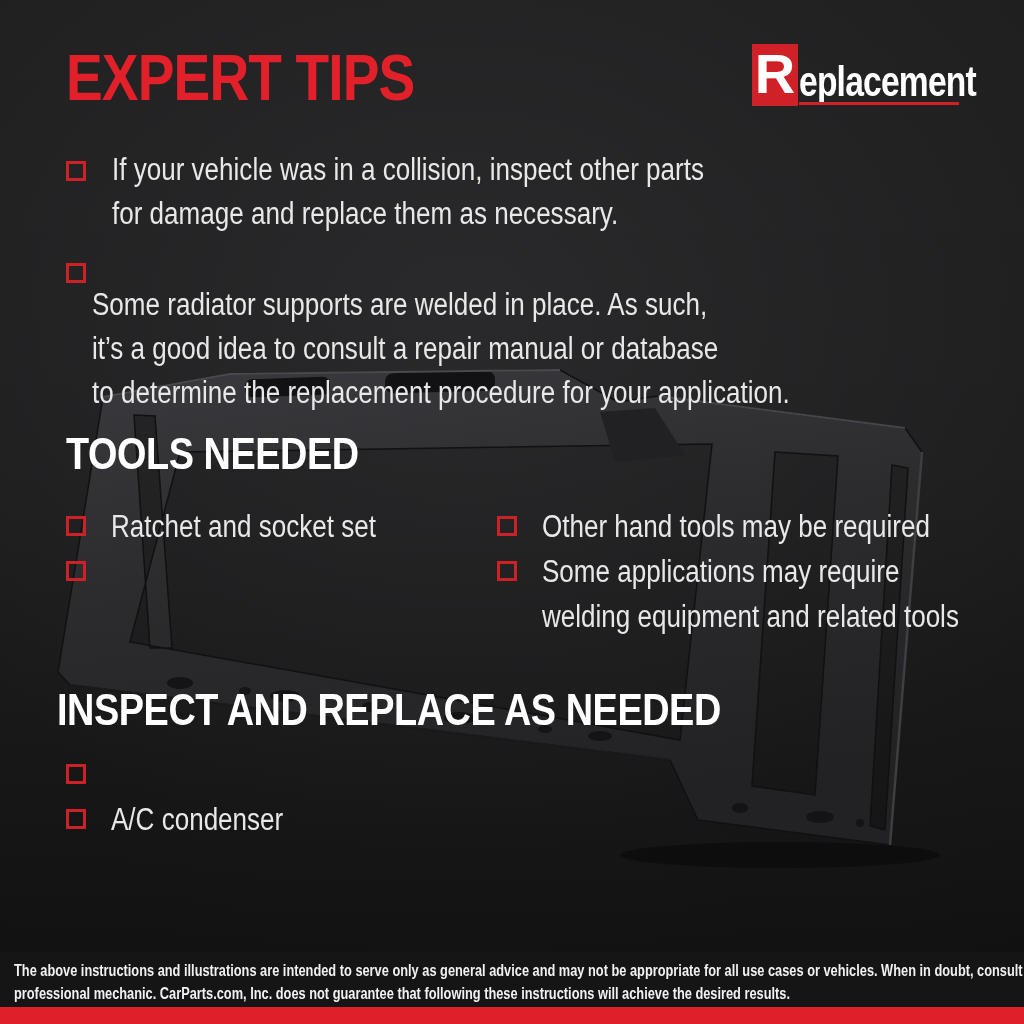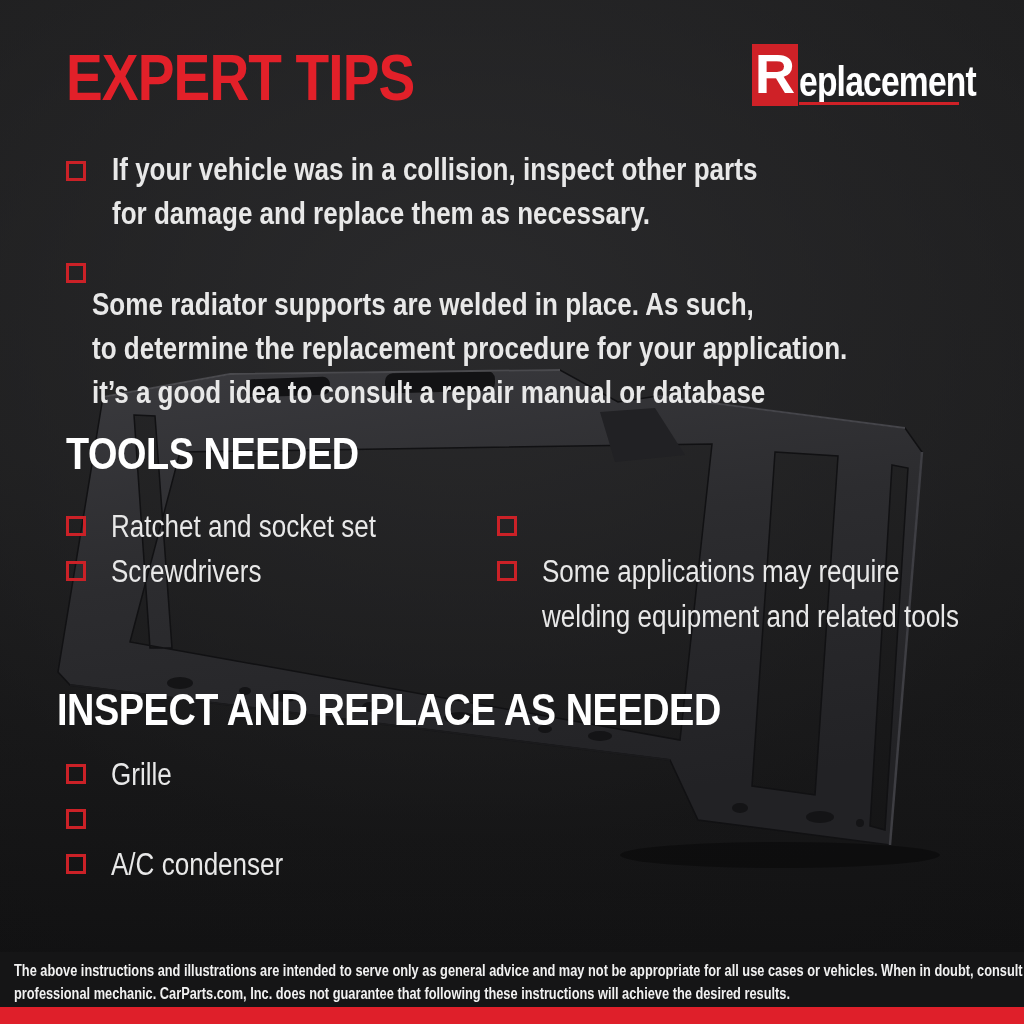--- a/index.html
+++ b/index.html
@@ -20,21 +20,21 @@
   .logo-r{position:absolute;left:0;top:0;width:46px;height:62px;background:var(--logo-red);
           color:#fff;font-weight:bold;font-size:56px;line-height:60px;text-align:center;}
   .logo-rest{position:absolute;left:47px;top:16px;color:#fff;font-weight:bold;font-size:42px;line-height:44px;
              transform:scaleX(.80);transform-origin:0 50%;white-space:nowrap;letter-spacing:-1px;}
   .logo-underline{position:absolute;left:47px;top:58px;width:160px;height:3px;background:var(--logo-red);}
 
   
   .sq{flex:0 0 auto;width:14px;height:14px;border:3px solid var(--bullet-red);}
   .sq.hidden{visibility:hidden;}
 
-  .tip{position:absolute;display:flex;font-weight:bold;}
+  .tip{position:absolute;display:flex;}
   .tip .sq{margin-top:13px;}
   .tip-text{margin-left:26px;font-size:31px;line-height:44px;color:var(--body-text);}
 
   .h2{position:absolute;margin:0;font-size:44px;line-height:1;font-weight:bold;color:#fff;letter-spacing:-0.5px;}
 
   .list{position:absolute;}
   .lrow{display:flex;height:45px;align-items:flex-start;}
   .lrow .sq{margin-top:8px;}
   .lrow .txt{margin-left:25px;font-size:31px;line-height:38px;color:var(--body-text);}
 
@@ -101,59 +101,55 @@
     <div class="tip-text">
       <div><span class="cond">If your vehicle was in a collision, inspect other parts</span></div>
       <div><span class="cond">for damage and replace them as necessary.</span></div>
     </div>
   </div>
 
   <div class="tip" style="left:66px;top:250px;flex-direction:column;">
     <span class="sq"></span>
     <div class="tip-text">
       <div><span class="cond">Some radiator supports are welded in place. As such,</span></div>
+      <div><span class="cond">it’s a good idea to consult a repair manual or database</span></div>
       <div><span class="cond">to determine the replacement procedure for your application.</span></div>
-      <div><span class="cond">it’s a good idea to consult a repair manual or database</span></div>
     </div>
   </div>
 
   <h2 class="h2" style="left:66px;top:432px;"><span class="cond-head">TOOLS NEEDED</span></h2>
 
   <div class="list" style="left:66px;top:508px;text-align:center;">
     <div class="lrow">
       <span class="sq"></span>
       <span class="txt"><span class="cond">Ratchet and socket set</span></span>
     </div>
     <div class="lrow">
       <span class="sq"></span>
-      <span class="txt"><span class="cond">Screwdrivers</span></span>
     </div>
   </div>
 
   <div class="list" style="left:497px;top:508px;">
     <div class="lrow">
       <span class="sq"></span>
+      <span class="txt"><span class="cond">Other hand tools may be required</span></span>
     </div>
     <div class="lrow">
       <span class="sq"></span>
       <span class="txt"><span class="cond">Some applications may require</span></span>
     </div>
     <div class="lrow">
       <span class="sq hidden"></span>
       <span class="txt"><span class="cond">welding equipment and related tools</span></span>
     </div>
   </div>
 
   <h2 class="h2" style="left:57px;top:688px;"><span class="cond-head">INSPECT AND REPLACE AS NEEDED</span></h2>
 
   <div class="list" style="left:66px;top:756px;">
-    <div class="lrow">
-      <span class="sq"></span>
-      <span class="txt"><span class="cond">Grille</span></span>
-    </div>
     <div class="lrow">
       <span class="sq"></span>
     </div>
     <div class="lrow">
       <span class="sq"></span>
       <span class="txt"><span class="cond">A/C condenser</span></span>
     </div>
   </div>
 
   <div class="footer">

